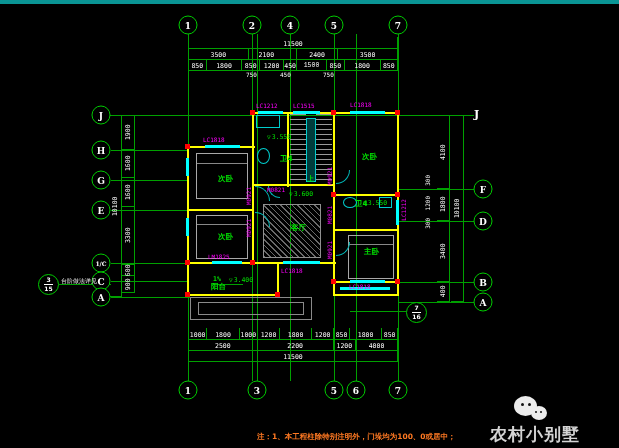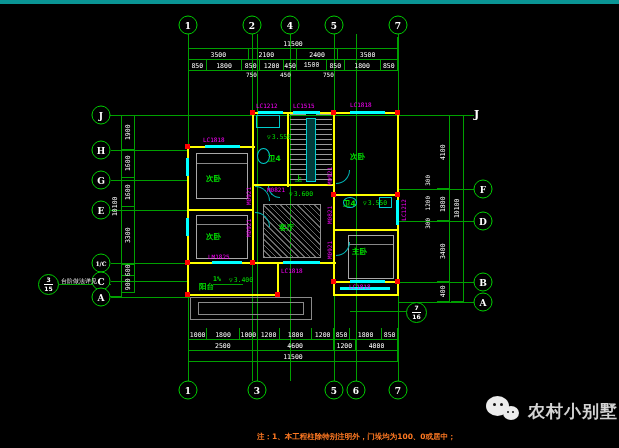--- a/index.html
+++ b/index.html
@@ -29,38 +29,38 @@
   .fur .hb{position:absolute;left:0;top:20%;width:100%;height:0;border-top:1px solid #888;}
   .sofa{position:absolute;border:1px solid #909090;z-index:2;
         background:repeating-linear-gradient(45deg,#6a6a6a 0 1px,transparent 1px 4px);}
   .gry{position:absolute;border:1px solid #8a8a8a;z-index:2;}
   .cyn{position:absolute;border:1px solid #00cccc;z-index:4;}
   .tread{position:absolute;z-index:2;background:repeating-linear-gradient(to bottom,#9a9a9a 0 1px,transparent 1px 5px);}
   .arc{position:absolute;border:1px solid #00b5b5;border-left:none;border-bottom:none;
        border-radius:0 100% 0 0;z-index:3;}
   .wlbl{position:absolute;color:#ff00ff;font:6px/1 "DejaVu Sans Mono",monospace;white-space:nowrap;z-index:6;}
   .vtxt{writing-mode:vertical-rl;transform:rotate(180deg);}
-  .rlbl{position:absolute;color:#00e000;font:bold 7.5px/1 "DejaVu Sans",sans-serif;white-space:nowrap;z-index:6;}
+  .rlbl{position:absolute;color:#00e000;font:bold 7.5px/1 "DejaVu Sans",sans-serif;white-space:nowrap;z-index:6;padding-left:12px;}
   .lvl{position:absolute;color:#00e000;font:6.5px/1 "DejaVu Sans Mono",monospace;white-space:nowrap;z-index:6;}
   .lvl::before{content:"▽";font-size:6px;margin-right:1px;}
   .slope{position:absolute;color:#00e000;font:bold 6.5px/1 "DejaVu Sans Mono",monospace;z-index:6;}
   .mcirc{position:absolute;border:1px solid #00cc00;border-radius:50%;background:#000;color:#fff;
          display:flex;flex-direction:column;align-items:center;justify-content:center;z-index:6;
          font:bold 6px/1 "DejaVu Sans",sans-serif;}
   .mcirc .den{border-top:1px solid #fff;padding-top:1px;margin-top:1px;}
   .mnote{position:absolute;color:#efefef;font:6px/1 "DejaVu Sans",sans-serif;white-space:nowrap;z-index:6;}
   #gridJ{position:absolute;color:#fff;font:bold 11px "DejaVu Serif",serif;z-index:6;}
   #titleblk{position:absolute;left:258px;top:406px;z-index:7;}
   #titleblk .t{color:#fff;font:bold 13px/1 "DejaVu Sans",sans-serif;letter-spacing:2px;display:inline-block;}
   #titleblk .s{color:#fff;font:bold 8px/1 "DejaVu Sans Mono",monospace;margin-left:5px;}
   #titleblk .u1{width:83px;height:2px;background:#00c000;margin-top:3px;}
   #titleblk .u2{width:83px;height:1px;background:#00c000;margin-top:2px;}
   #noteline{position:absolute;left:257px;top:433px;color:#ff7922;font:bold 7.5px/1 "DejaVu Sans",sans-serif;
             white-space:nowrap;z-index:7;}
-  #wm{position:absolute;left:486px;top:396px;display:flex;align-items:center;z-index:7;}
+  #wm{position:absolute;left:486px;top:396px;display:flex;align-items:center;z-index:7;flex-direction:column;}
   #wmicon{position:relative;width:38px;height:30px;}
   #wmicon .b1{position:absolute;left:0;top:0;width:23px;height:20px;background:#ececec;border-radius:50%;}
   #wmicon .b1 i{position:absolute;width:3px;height:3px;background:#111;border-radius:50%;top:7px;}
   #wmicon .b2{position:absolute;left:17px;top:10px;width:16px;height:14px;background:#ececec;border-radius:50%;}
   #wmicon .b2 i{position:absolute;width:2px;height:2px;background:#111;border-radius:50%;top:5px;}
   #wmtext{color:#d4d4d4;font:bold 17px/1 "DejaVu Sans",sans-serif;margin-left:4px;letter-spacing:1px;}
 </style>
 </head>
 <body>
 
@@ -132,21 +132,21 @@
         <div class="dcell" style="flex-grow: 1000;">1000</div>
         <div class="dcell" style="flex-grow: 1200;">1200</div>
         <div class="dcell" style="flex-grow: 1800;">1800</div>
         <div class="dcell" style="flex-grow: 1200;">1200</div>
         <div class="dcell" style="flex-grow: 850;">850</div>
         <div class="dcell" style="flex-grow: 1800;">1800</div>
         <div class="dcell" style="flex-grow: 850;">850</div>
       </div>
       <div class="drow" style="left: 188px; top: 339px; width: 210px;">
         <div class="dcell" style="flex-grow: 3800;">2500</div>
-        <div class="dcell" style="flex-grow: 4200;">4600</div>
+        <div class="dcell" style="flex-grow: 4200;">2200</div>
         <div class="dcell" style="flex-grow: 1200;">1200</div>
         <div class="dcell" style="flex-grow: 2300;">4000</div>
       </div>
       <div class="drow" style="left: 188px; top: 350px; width: 210px;">
         <div class="dcell" style="flex-grow: 11500;">11500</div>
       </div>
       <div class="wlbl" style="left: 246px; top: 72px; color: rgb(255, 255, 255);">750</div>
       <div class="wlbl" style="left: 280px; top: 72px; color: rgb(255, 255, 255);">450</div>
       <div class="wlbl" style="left: 323px; top: 72px; color: rgb(255, 255, 255);">750</div>
       <div class="vrow" style="left: 109px; top: 115px; height: 182px;">

